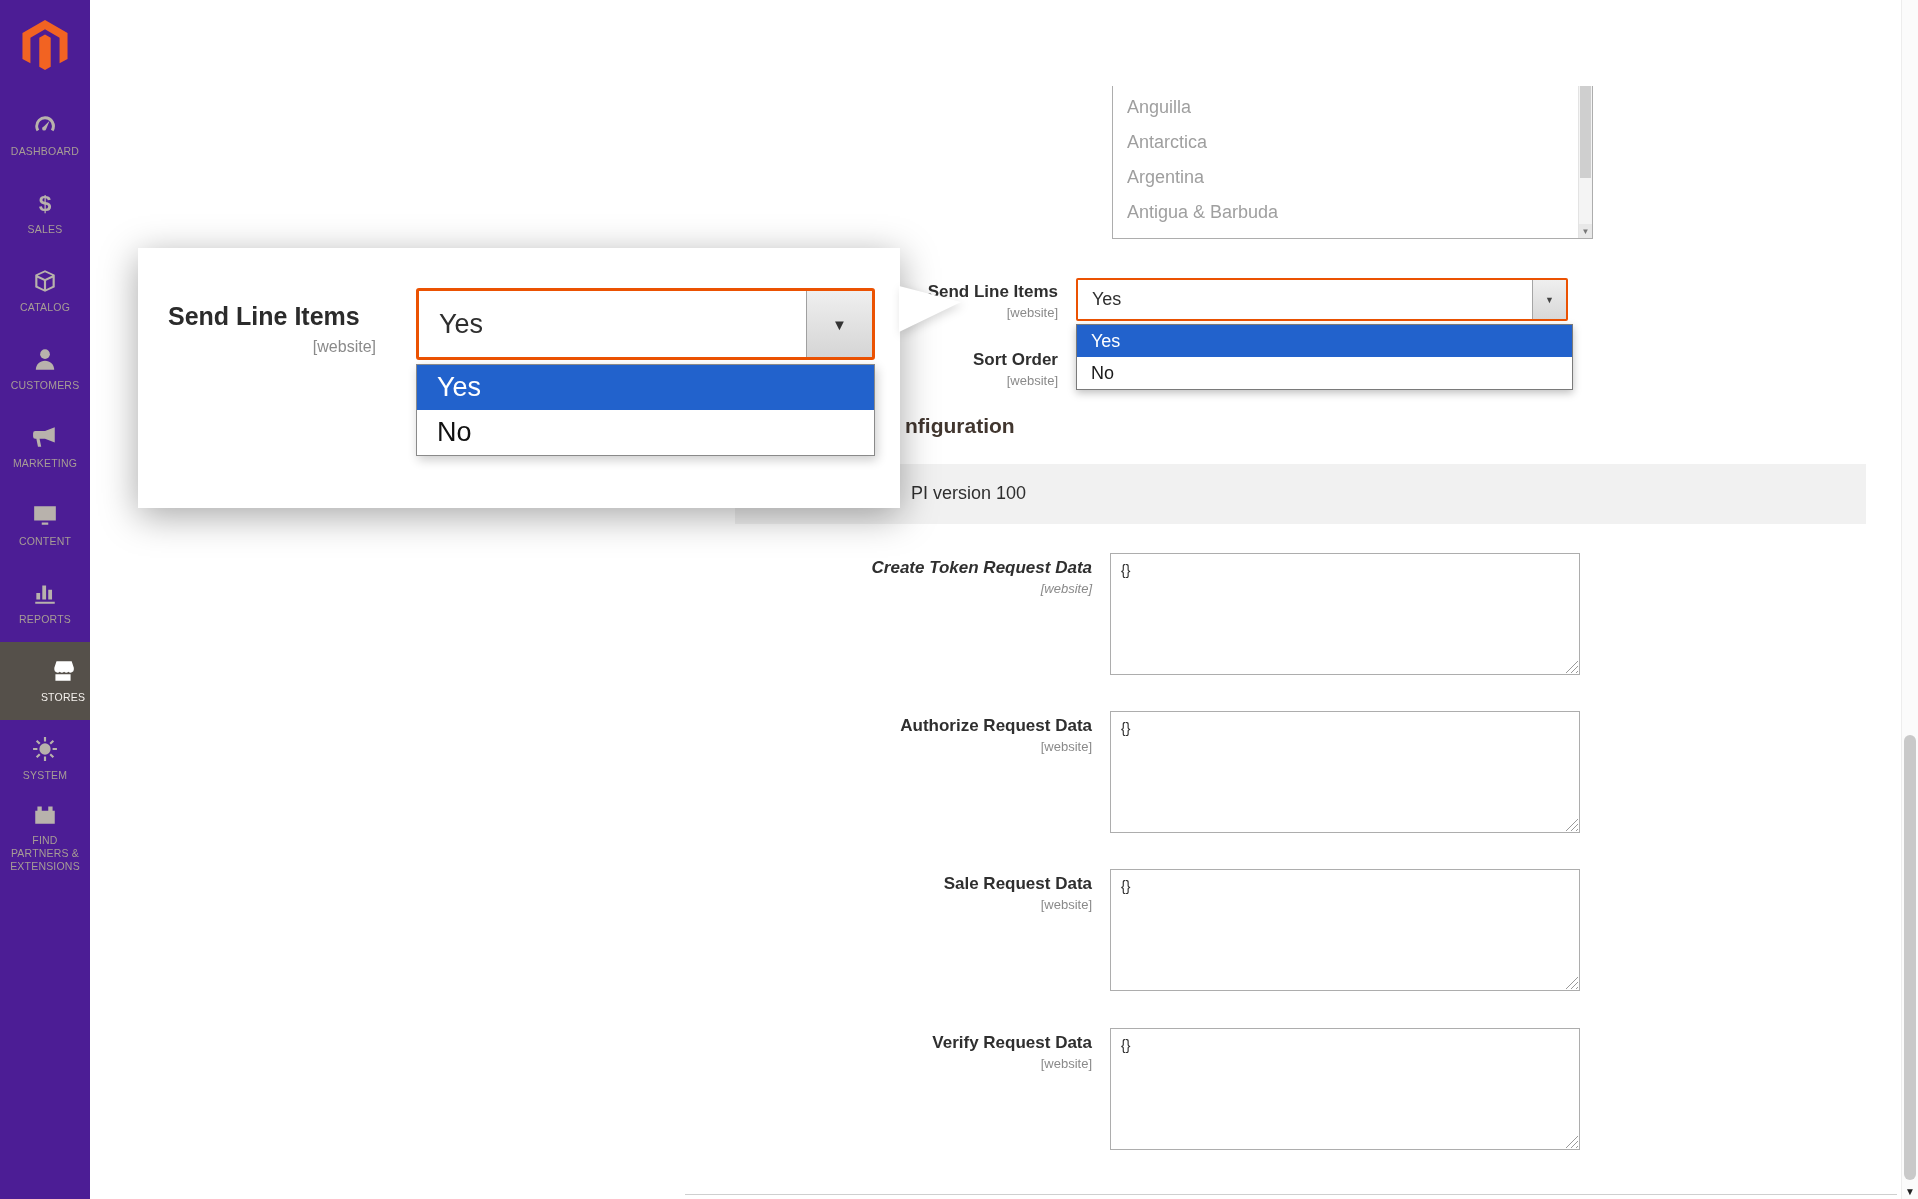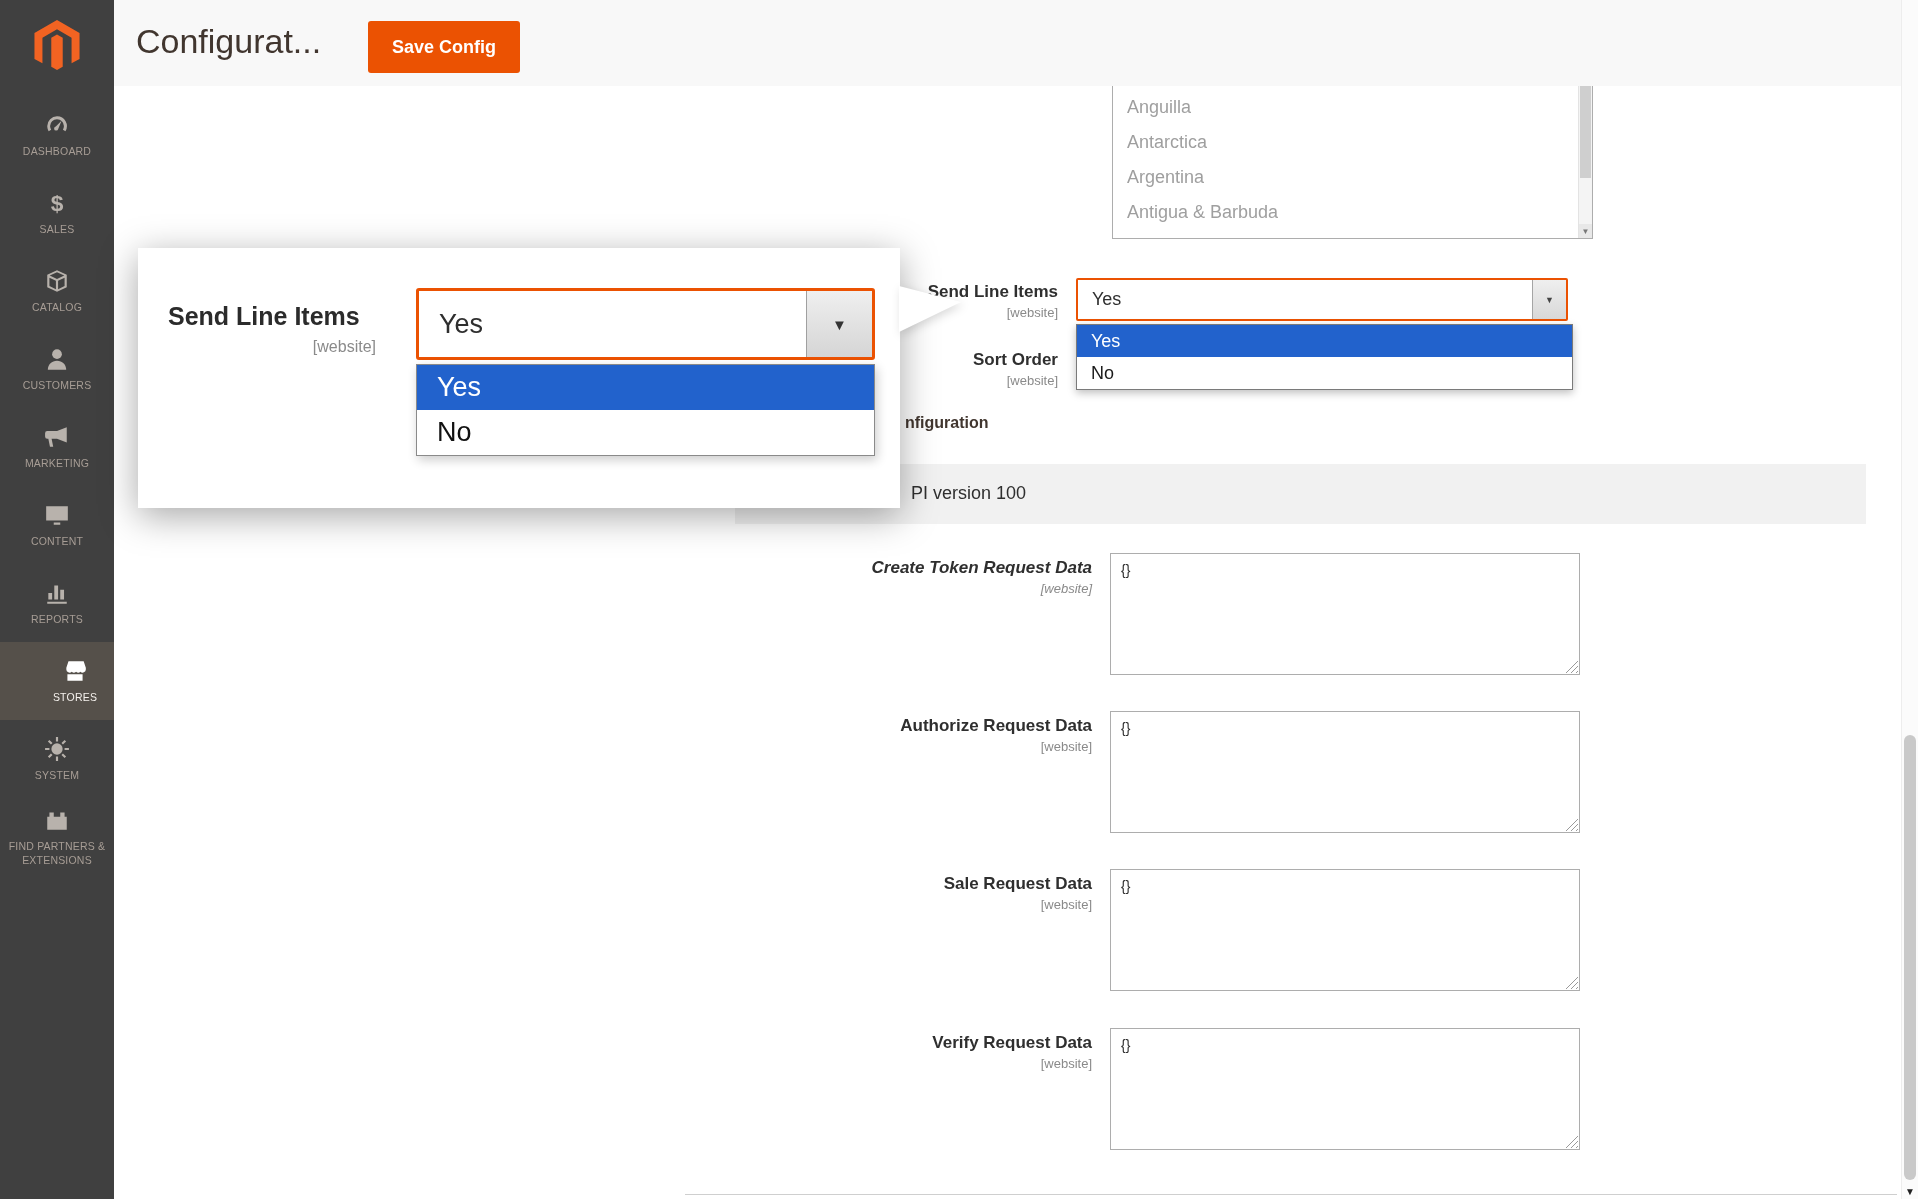--- a/index.html
+++ b/index.html
@@ -1,21 +1,21 @@
 <!DOCTYPE html>
 <html><head>
 <meta charset="utf-8">
 <style>
   * { box-sizing: border-box; margin: 0; padding: 0; }
   html,body { background:#fff; }
   body { font-family:"Liberation Sans", sans-serif; }
   .screen { position:relative; width:1918px; height:1199px; background:#fff; overflow:hidden; }
 
   
-  .sidebar { position:absolute; left:0; top:0; width:114px; height:100%; background:#404040; z-index:30; }
+  .sidebar { position:absolute; left:0; top:0; width:90px; height:100%; background:#4c1d95; z-index:30; }
   .logo { height:96px; display:flex; align-items:center; justify-content:center; cursor:pointer; }
   .menu { display:flex; flex-direction:column; }
   .side-item { height:78px; display:flex; flex-direction:column; align-items:center; justify-content:center; gap:7px; padding:6px 4px; cursor:pointer; }
   .side-item .icon { width:26px; height:26px; color:#b8b2ac; display:flex; }
   .side-item .icon svg { width:100%; height:100%; fill:currentColor; }
   .side-item .lbl { font-size:10.5px; color:#a79d95; text-align:center; line-height:1.25; letter-spacing:.2px; }
   .side-item.active { background:#55504a;padding-left:40px; }
   .side-item.active .icon { color:#ffffff; }
   .side-item.active .lbl { color:#f5f1ed; }
 
@@ -39,21 +39,21 @@
   
   .sel { position:absolute; left:1076px; top:278px; width:492px; height:43px; background:#fff; border:2px solid #eb5202; border-radius:2px; z-index:6; cursor:pointer; }
   .sel .val { position:absolute; left:14px; top:0; line-height:39px; font-size:18px; color:#2f2f2f; }
   .sel .arrow { position:absolute; top:0; right:0; bottom:0; width:34px; border-left:1px solid #a5a5a5; background:linear-gradient(#efefef,#d8d8d8); display:flex; align-items:center; justify-content:center; font-size:9px; color:#444; }
   .dropdown { position:absolute; left:1076px; top:324px; width:497px; background:#fff; border:1px solid #7a7a7a; box-shadow:0 3px 8px rgba(0,0,0,.25); z-index:7; }
   .dd-opt { height:32px; line-height:32px; font-size:18px; padding-left:14px; color:#1a1a1a; cursor:pointer; }
   .dd-opt.selected { background:#2262cc; color:#fff; }
 
   .sort-input { position:absolute; left:1076px; top:348px; width:494px; height:42px; border:1px solid #adadad; background:#fff; z-index:3; font-size:18px; padding:0 12px; font-family:inherit; color:#2f2f2f; }
 
-  .section-heading { position:absolute; left:905px; top:414px; font-size:16px; font-weight:bold; color:#41362f; z-index:2; }
+  .section-heading { position:absolute; left:905px; top:414px; font-size:21px; font-weight:bold; color:#41362f; z-index:2; }
 
   .version-bar { position:absolute; left:735px; top:464px; width:1131px; height:60px; background:#f1f1f1; z-index:1; }
   .version-text { position:absolute; left:176px; top:19px; font-size:18px; color:#2f2f2f; }
 
   
   .req-textarea { position:absolute; left:1110px; width:470px; height:122px; border:1px solid #adadad; background:#fff; font-size:14px; font-family:"Liberation Sans", sans-serif; padding:8px 10px; resize:none; color:#2f2f2f; z-index:1; }
   .grip { position:absolute; width:13px; height:13px; z-index:2; pointer-events:none;
           background-image:repeating-linear-gradient(135deg, transparent, transparent 2.5px, #9a9a9a 2.5px, #9a9a9a 3.5px);
           clip-path:polygon(100% 0, 100% 100%, 0 100%); }
 
@@ -169,24 +169,20 @@
         <span class="icon">
           <svg viewBox="0 0 24 24">
               <path d="M3 9h18v12H3zM5 5h4v4H5zM15 5h4v4h-4z"></path>
             </svg>
         </span>
         <span class="lbl">FIND PARTNERS &amp; EXTENSIONS</span>
       </div>
     </div>
   </div>
 
-  <div class="header">
-    <div class="page-title">Configurat...</div>
-    <button class="save-btn">Save Config</button>
-  </div>
 
   <div class="country-list">
     <div class="country-option">Anguilla</div>
     <div class="country-option">Antarctica</div>
     <div class="country-option">Argentina</div>
     <div class="country-option">Antigua &amp; Barbuda</div>
     <div class="list-scroll">
       <div class="list-thumb"></div>
       <div class="list-arrow">▼</div>
     </div>

